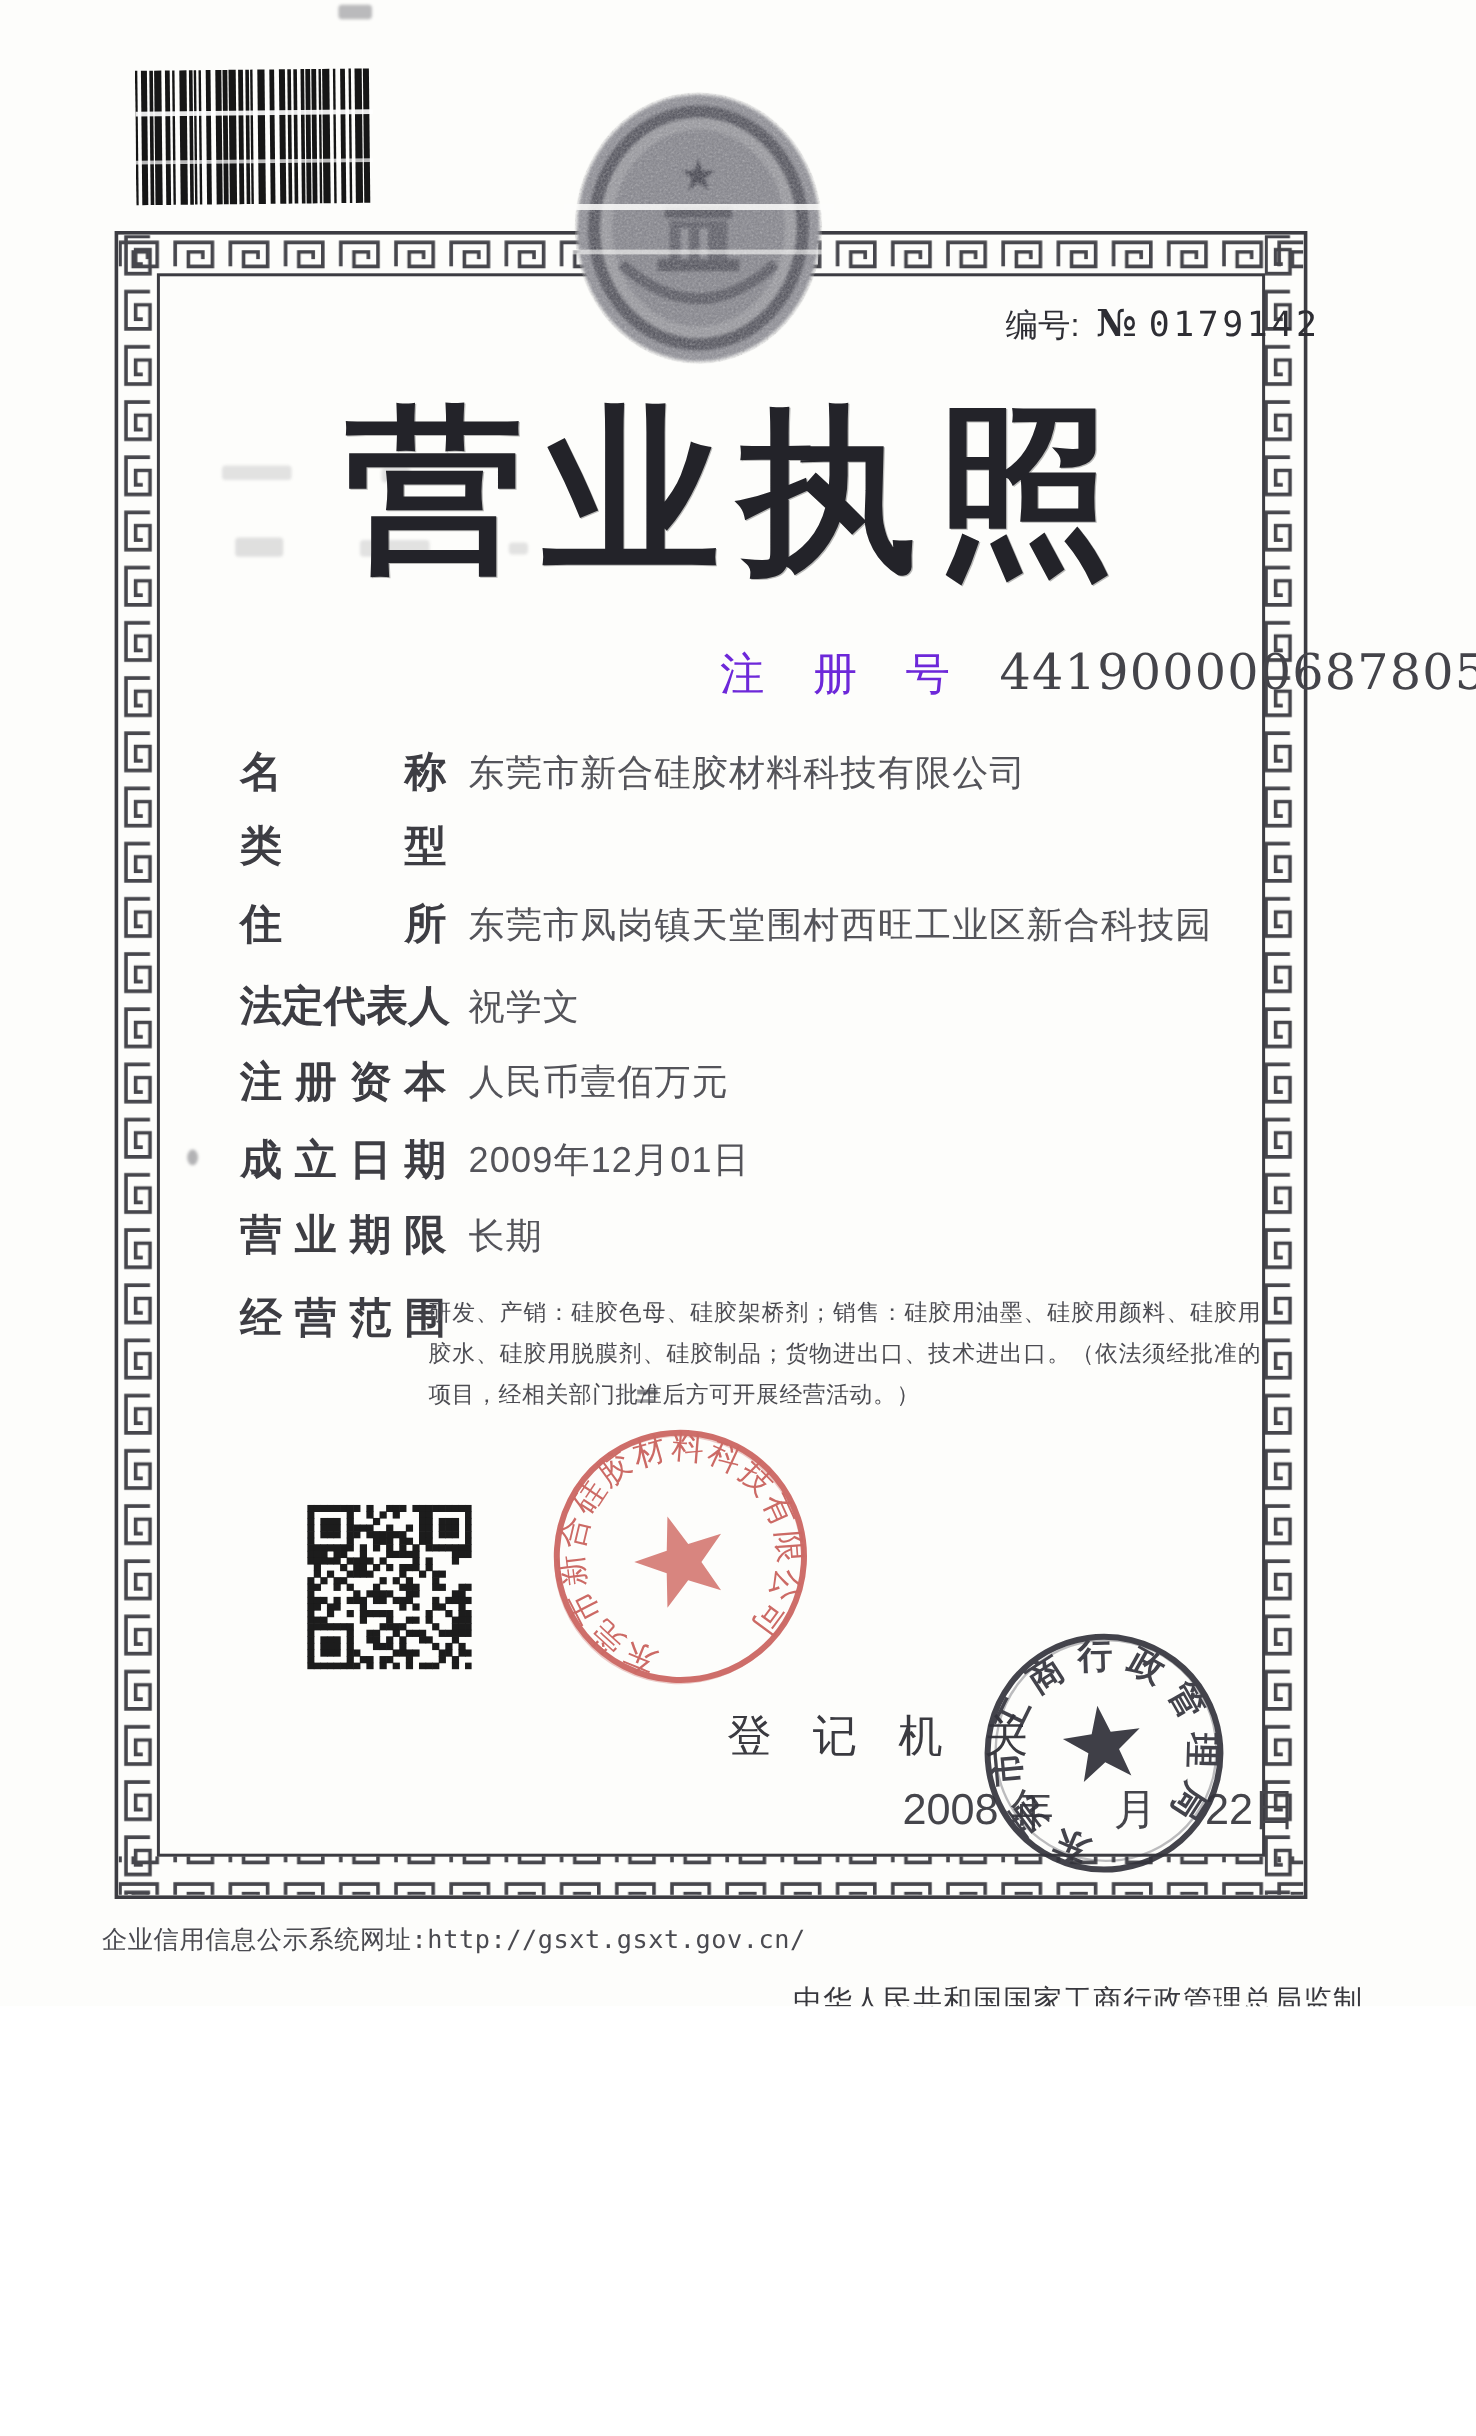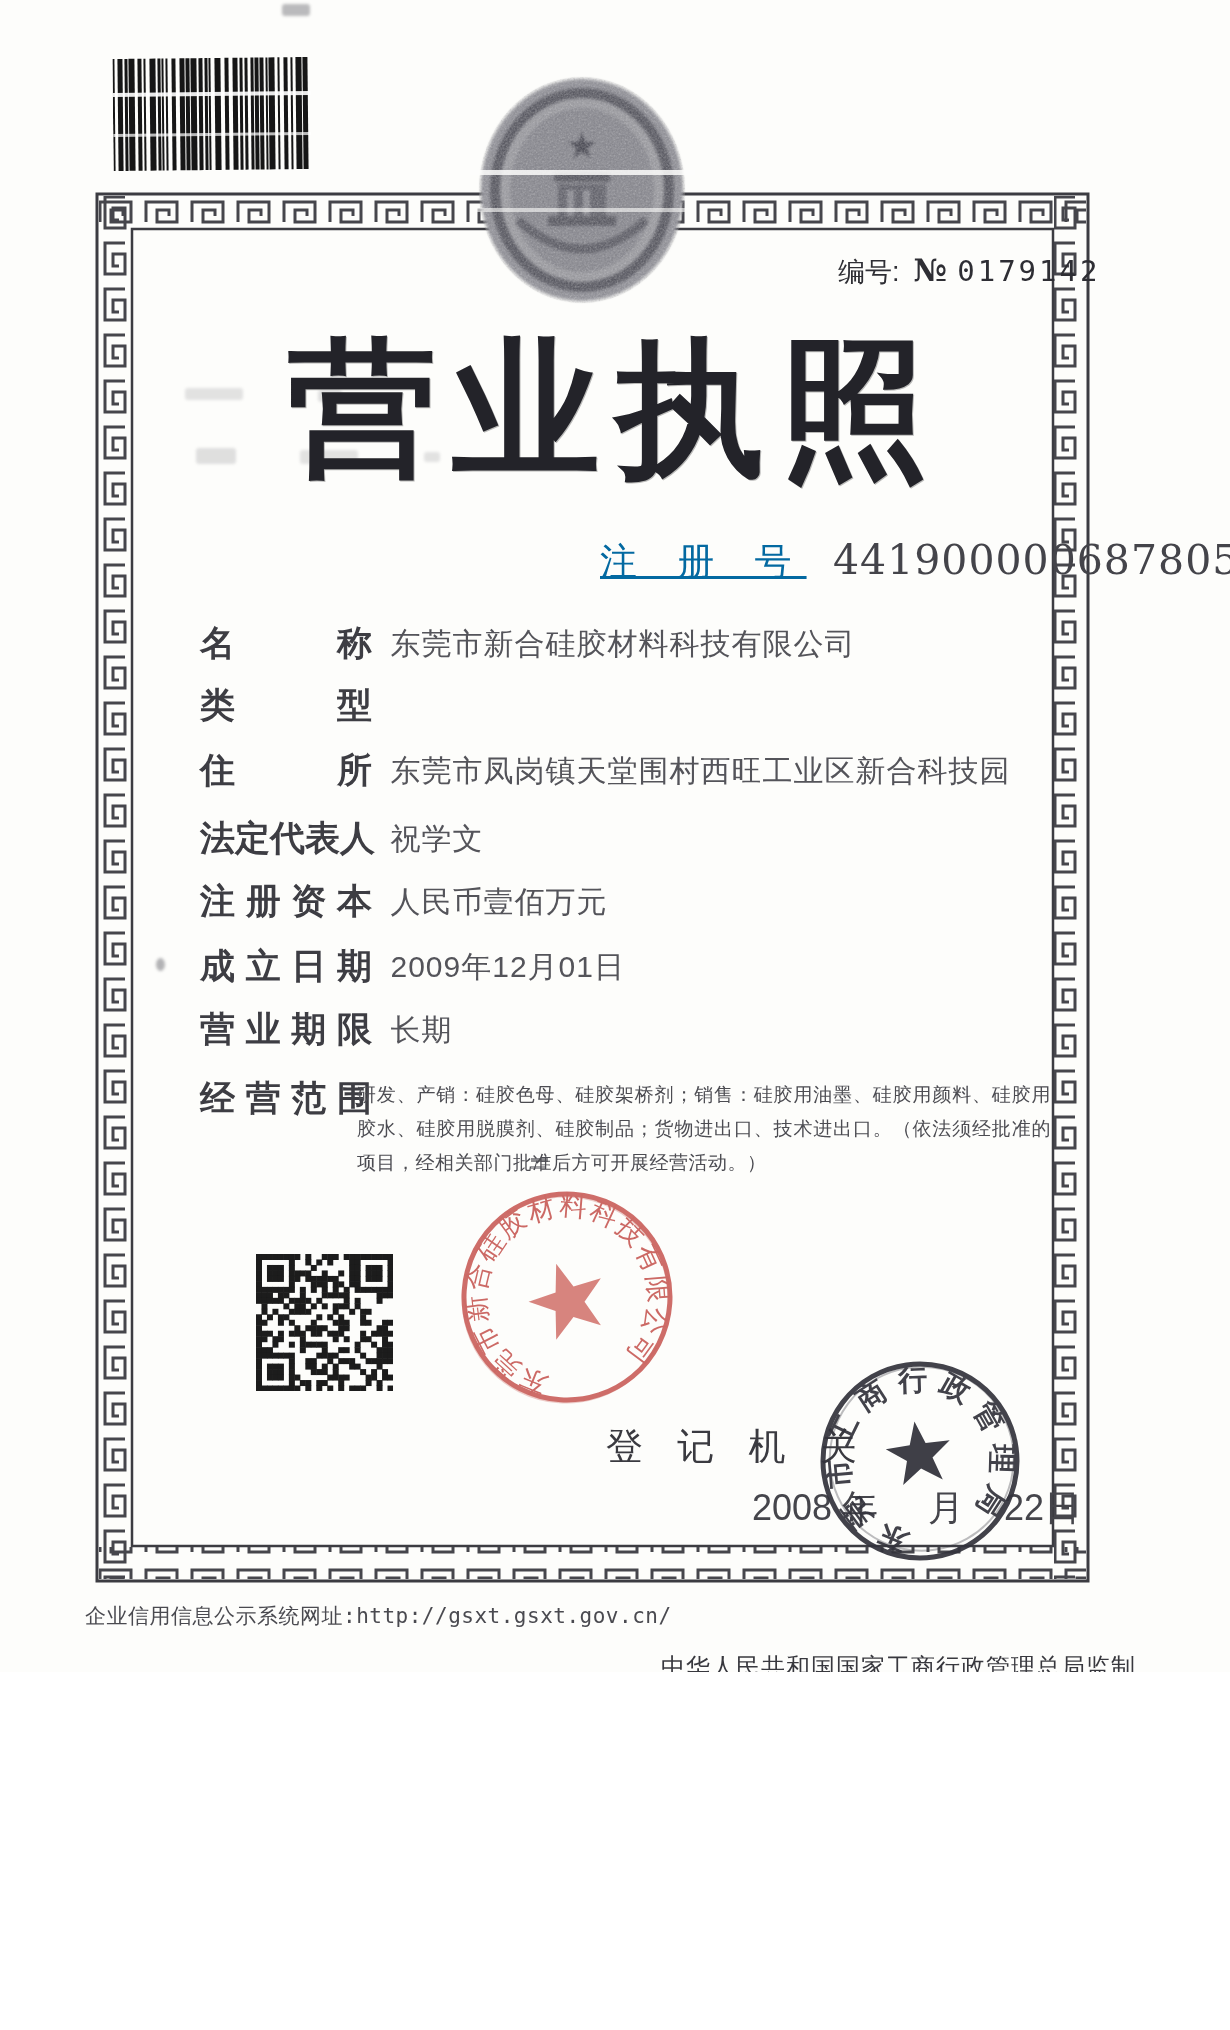--- a/index.html
+++ b/index.html
@@ -12,21 +12,21 @@
   
   .serial{position:absolute;left:838px;top:252px;font-size:27px;color:#2e2e34;white-space:nowrap;}
   .serial .sym{font-family:"DejaVu Serif",serif;font-weight:bold;font-size:31px;margin:0 10px 0 14px;}
   .serial .num{font-family:"DejaVu Sans Mono",monospace;font-size:29px;letter-spacing:3px;}
   
   .title{position:absolute;left:288px;top:332px;width:640px;display:flex;justify-content:space-between;
     font-size:148px;font-weight:800;line-height:1.05;color:#232329;
     font-family:"DejaVu Sans",sans-serif;text-shadow:1px 1px 0 rgba(60,60,60,.35);}
   
   .regline{position:absolute;left:600px;top:536px;white-space:nowrap;}
-  .regline .rlabel{font-size:37px;letter-spacing:15px;color:#0369a1;text-decoration:underline;}
+  .regline .rlabel{font-size:37px;letter-spacing:15px;color:#6d28d9;}
   .regline .rnum{font-family:"DejaVu Serif",serif;font-size:41px;color:#44444a;margin-left:22px;letter-spacing:1px;}
   
   .row{position:absolute;left:200px;white-space:nowrap;}
   .jlabel{display:inline-flex;justify-content:space-between;width:172px;vertical-align:top;
     font-size:35px;font-weight:600;color:#3d3d43;}
   .value{display:inline-block;vertical-align:top;margin-left:14px;padding-top:4px;
     font-size:30px;color:#54545a;letter-spacing:1px;}
   .scope-value{position:absolute;left:357px;top:1078px;width:694px;
     font-size:19px;line-height:34px;color:#4c4c52;text-align:justify;letter-spacing:.5px;white-space:normal;}
   

